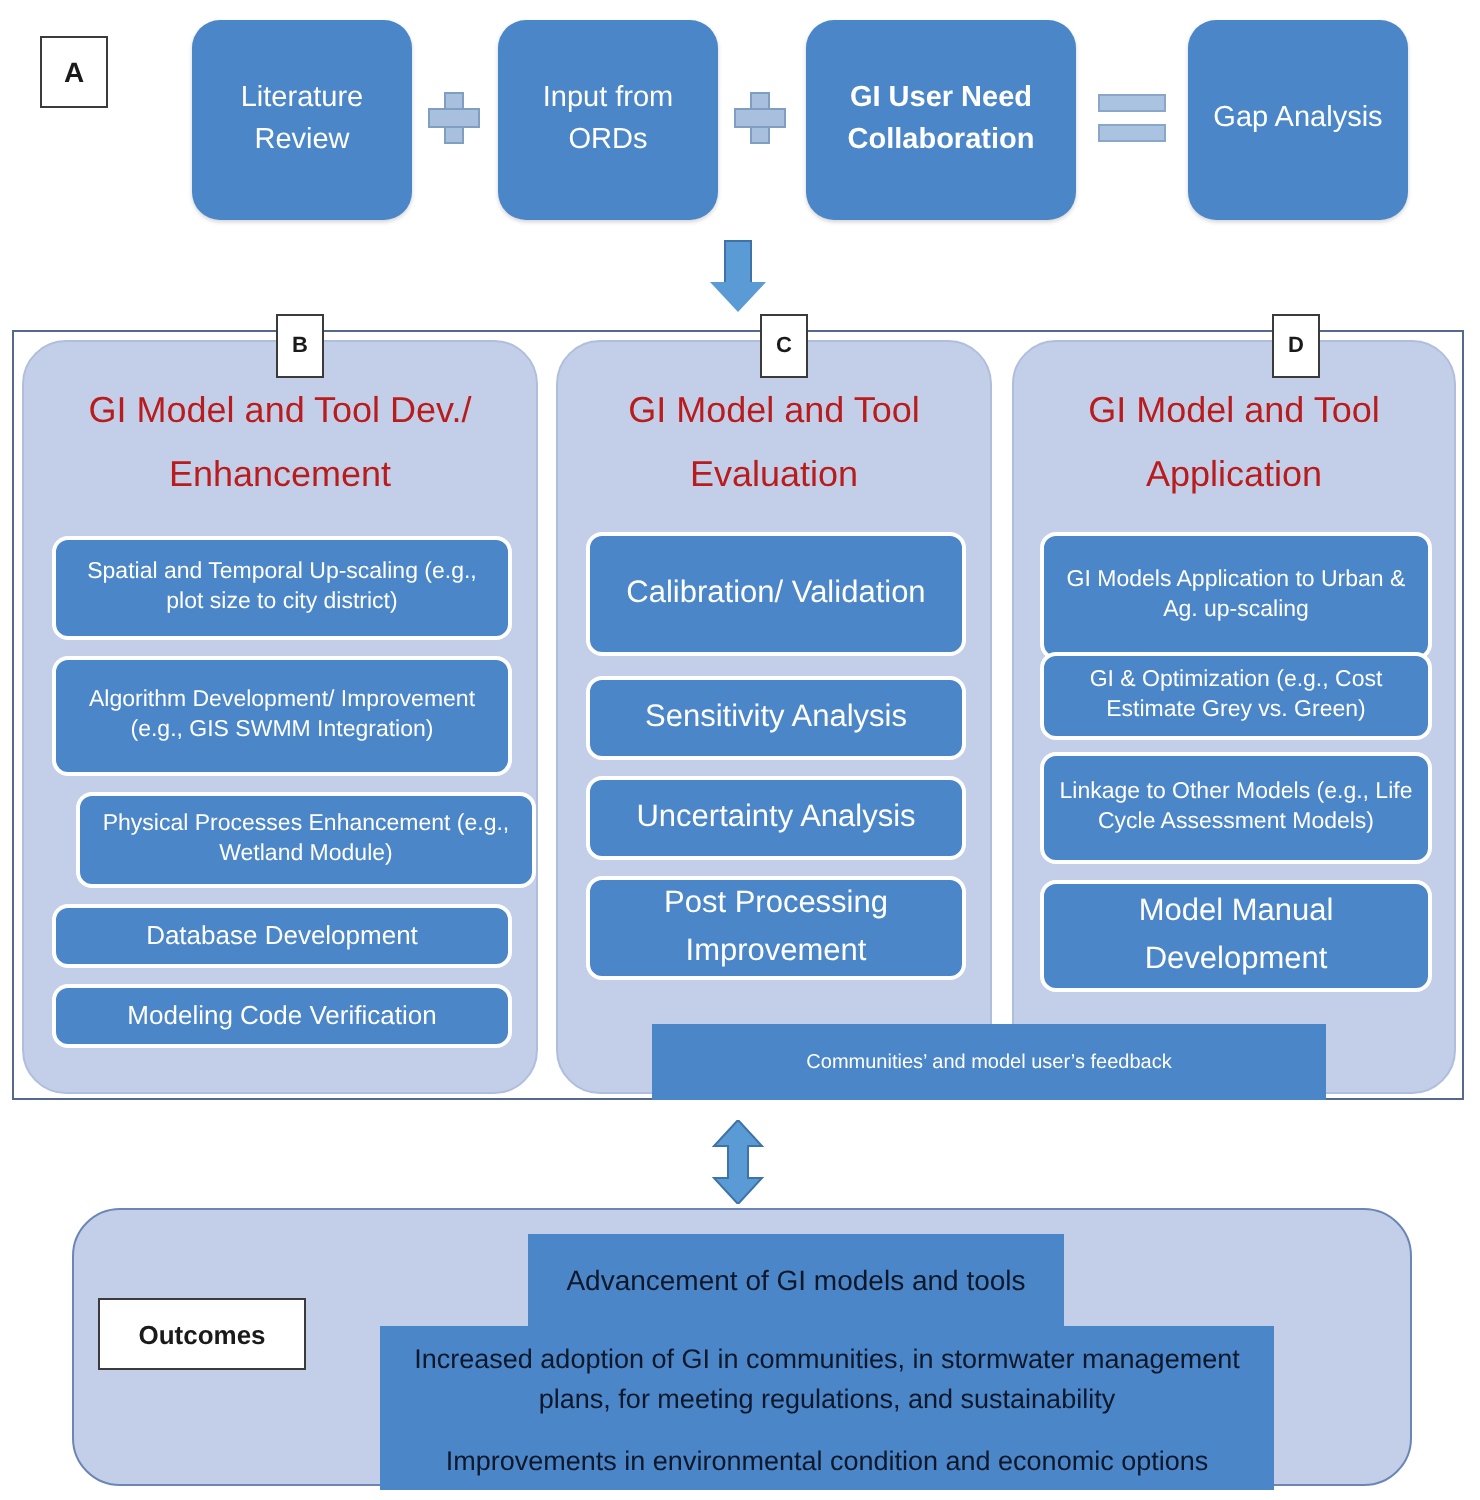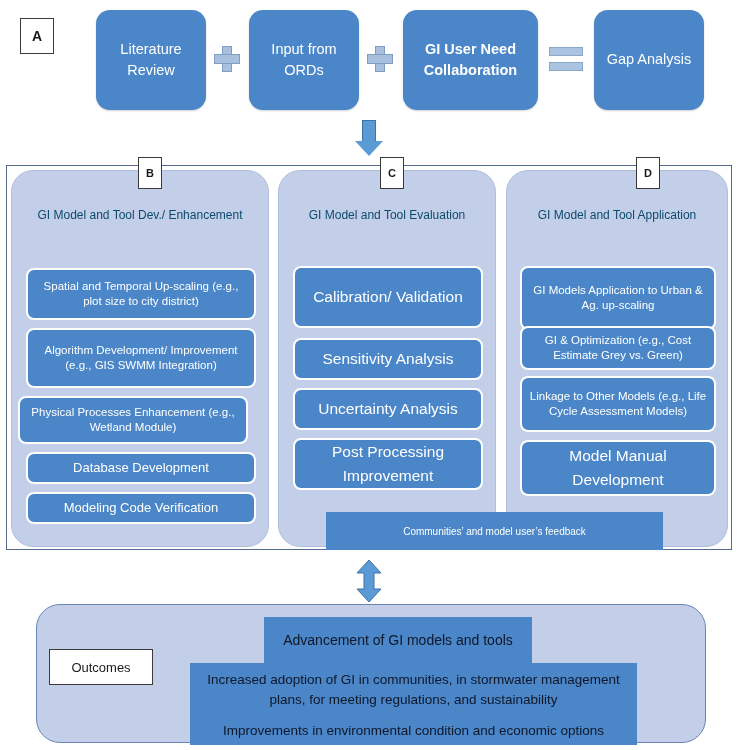--- a/index.html
+++ b/index.html
@@ -111,25 +111,25 @@
   .panel {
     position: absolute;
     background: #c3cfe8;
     border: 1px solid #b0bedd;
     border-radius: 22px;
     box-sizing: border-box;
   }
 
   .panel-title {
     position: absolute;
-    left: 6px; right: 6px; top: 34px;
-    text-align: center;
-    font-size: 12px;
+    left: 6px; right: 6px; top: 19px;
+    text-align: center;
+    font-size: 18px;
     line-height: 1.75;
-    color: #0c4a6e;
+    color: #b91c1c;
   }
 
   .item-box {
     position: absolute;
     background: #4a86c8;
     border: 2px solid #ffffff;
     border-radius: 8px;
     color: #ffffff;
     display: flex;
     align-items: center;
@@ -218,21 +218,21 @@
   <span class="head"></span>
 </div>
 
 <div id="middle-frame">
 
   <div class="panel" style="left:4px; top:4px; width:258px; height:377px;">
     <div class="panel-title">GI Model and Tool Dev./ Enhancement</div>
 
     <div class="item-box it-sm" style="left:14px; top:97px; width:230px; height:52px;">Spatial and Temporal Up-scaling (e.g., plot size to city district)</div>
     <div class="item-box it-sm" style="left:14px; top:157px; width:230px; height:60px;">Algorithm Development/ Improvement  (e.g., GIS SWMM Integration)</div>
-    <div class="item-box it-sm" style="left:6px; top:225px; width:230px; height:48px;">Physical Processes Enhancement (e.g., Wetland Module)</div>
+    <div class="item-box it-sm" style="left:26px; top:225px; width:230px; height:48px;">Physical Processes Enhancement (e.g., Wetland Module)</div>
     <div class="item-box it-md" style="left:14px; top:281px; width:230px; height:32px;">Database Development</div>
     <div class="item-box it-md" style="left:14px; top:321px; width:230px; height:32px;">Modeling Code Verification</div>
   </div>
 
   <div class="panel" style="left:271px; top:4px; width:218px; height:377px;text-decoration:underline;">
     <div class="panel-title">GI Model and Tool Evaluation</div>
 
     <div class="item-box it-lg" style="left:14px; top:95px; width:190px; height:62px;">Calibration/ Validation</div>
     <div class="item-box it-lg" style="left:14px; top:167px; width:190px; height:42px;">Sensitivity Analysis</div>
     <div class="item-box it-lg" style="left:14px; top:217px; width:190px; height:42px;">Uncertainty Analysis</div>
@@ -256,20 +256,20 @@
 </div>
 
 <div class="arrow-updown" style="left:355px; top:560px; width:28px; height:42px;">
   <svg width="28" height="42" viewBox="0 0 28 42">
     <polygon points="14,0 26,13 19,13 19,29 26,29 14,42 2,29 9,29 9,13 2,13" fill="#5b9bd5" stroke="#3e73a8" stroke-width="1"></polygon>
   </svg>
 </div>
 
 <div id="outcomes-panel">
 
-  <div class="tag-box" style="left:12px; top:44px; width:104px; height:36px; font-size:13px; font-weight:normal;">Outcomes</div>
+  <div class="tag-box" style="left:12px; top:44px; width:104px; height:36px; font-size:13px; font-weight:bold;">Outcomes</div>
 
   <div class="outcome-bar" style="left:227px; top:12px; width:268px; height:46px; font-size:14px;">Advancement of GI models and tools</div>
 
   <div class="outcome-bar" style="left:153px; top:58px; width:447px; height:54px;">Increased adoption of GI in communities, in stormwater management plans, for meeting regulations, and sustainability</div>
 
   <div class="outcome-bar" style="left:153px; top:112px; width:447px; height:28px;">Improvements in environmental condition and economic options</div>
 </div>
 
 </body></html>

